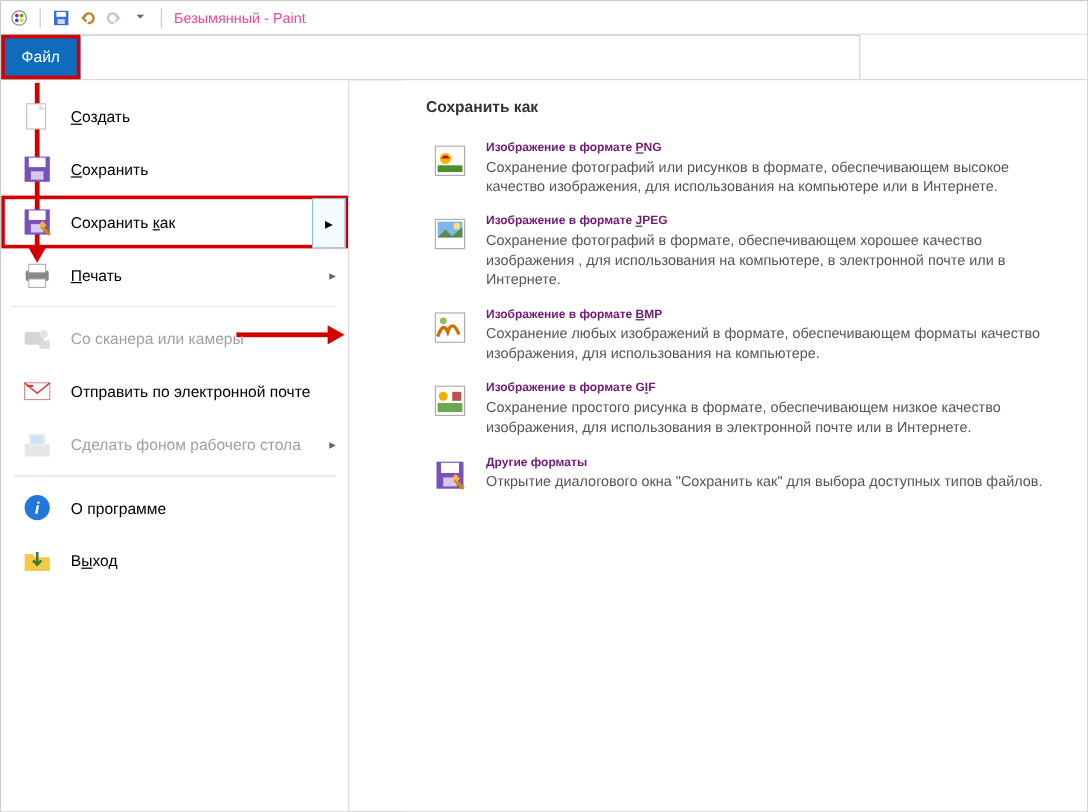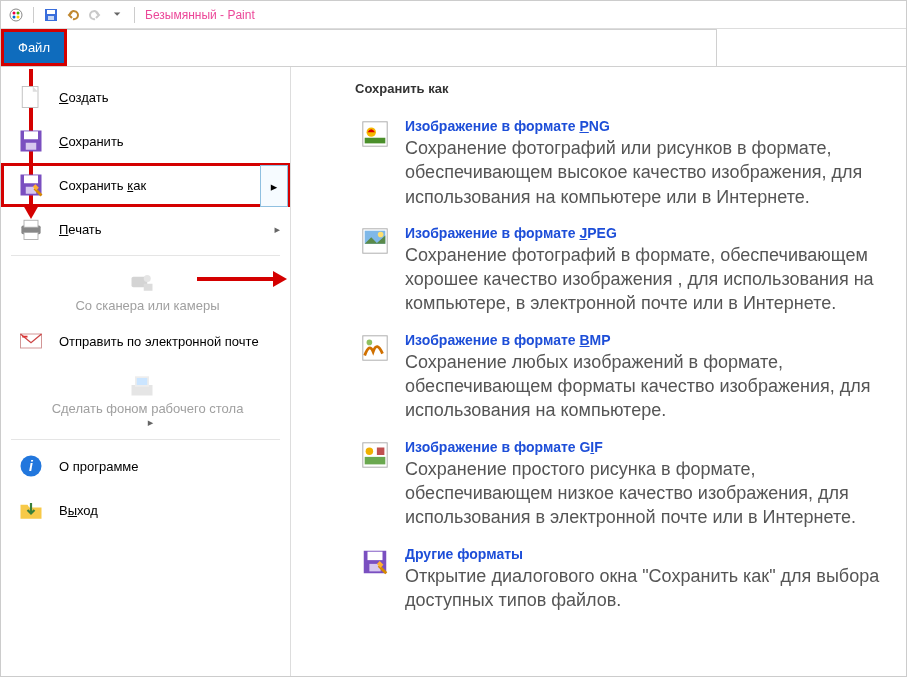--- a/index.html
+++ b/index.html
@@ -11,36 +11,36 @@
 .titlebar .title { margin-left: 4px; color: #ec4899; }
 
 .ribbon-row { height: 38px; display: flex; align-items: stretch; background: #fff; border-bottom: 1px solid #d0d0d0; }
 .file-tab { background: #0f6cbd; color: #fff; font-size: 13px; padding: 4px 14px; display: flex; align-items: center; border: 3px solid #d40000; box-sizing: border-box; }
 .ribbon-rest { flex: 1; border: 1px solid #d0d0d0; border-left: none; border-bottom: none; max-width: 650px; }
 
 .content { display: flex; height: calc(100% - 54px); gap: 46px; }
 
 .left-pane { width: 290px; background: #fff; border-right: 1px solid #ddd; padding-top: 8px; position: relative; }
 .menu-item { display: flex; align-items: center; padding: 6px 10px 6px 14px; font-size: 13px; color: #000; cursor: pointer; position: relative; min-height: 44px; }
-.menu-item.disabled { color: #a0a0a0; flex-direction: column; }
+.menu-item.disabled { color: #a0a0a0; }
 .menu-item .mi-icon { width: 32px; height: 32px; margin-right: 12px; flex-shrink: 0; display: flex; align-items: center; justify-content: center; }
 .menu-item .mi-label { flex: 1; }
 .menu-item .mi-arrow { color: #666; font-size: 11px; margin-left: 6px; }
 .menu-separator { height: 1px; background: #e5e5e5; margin: 4px 10px; }
 
 .menu-item.highlighted { border: 3px solid #d40000; padding: 3px 7px 3px 11px; }
 .menu-item.highlighted .mi-arrow-box { width: 28px; height: 42px; display: flex; align-items: center; justify-content: center; border-left: 1px solid #ccc; background: #f6fbff; position: absolute; right: -1px; top: -1px; bottom: -1px; border: 1px solid #90c0e0; }
 
 .right-pane { flex: 1; background: #fff; padding: 14px 18px; }
 .right-title { font-size: 13px; font-weight: 600; color: #333; margin-bottom: 14px; }
 .format-item { display: flex; padding: 8px 4px; cursor: pointer; }
 .format-item .fi-icon { width: 32px; height: 32px; margin-right: 14px; flex-shrink: 0; display: flex; align-items: center; justify-content: center; }
 .format-item .fi-text { flex: 1; }
-.format-item .fi-title { font-size: 14px; color: #1d4ed8; margin-bottom: 2px; }
-.format-item .fi-desc { font-size: 18px; color: #555; line-height: 1.35; }
+.format-item .fi-title { font-size: 10px; color: #701a75; margin-bottom: 2px; }
+.format-item .fi-desc { font-size: 12px; color: #555; line-height: 1.35; }
 .underline-letter { text-decoration: underline; }
 
 .arrow-annotation { position: absolute; pointer-events: none; }
 .arrow-down { left: 28px; top: 2px; width: 4px; height: 142px; background: #d40000; }
 .arrow-down::after { content: ""; position: absolute; bottom: -8px; left: -6px; border-left: 8px solid transparent; border-right: 8px solid transparent; border-top: 14px solid #d40000; }
 .arrow-right { left: 196px; top: 210px; width: 80px; height: 4px; background: #d40000; }
 .arrow-right::after { content: ""; position: absolute; right: -10px; top: -6px; border-top: 8px solid transparent; border-bottom: 8px solid transparent; border-left: 14px solid #d40000; }
 
 
 svg { display: block; }

